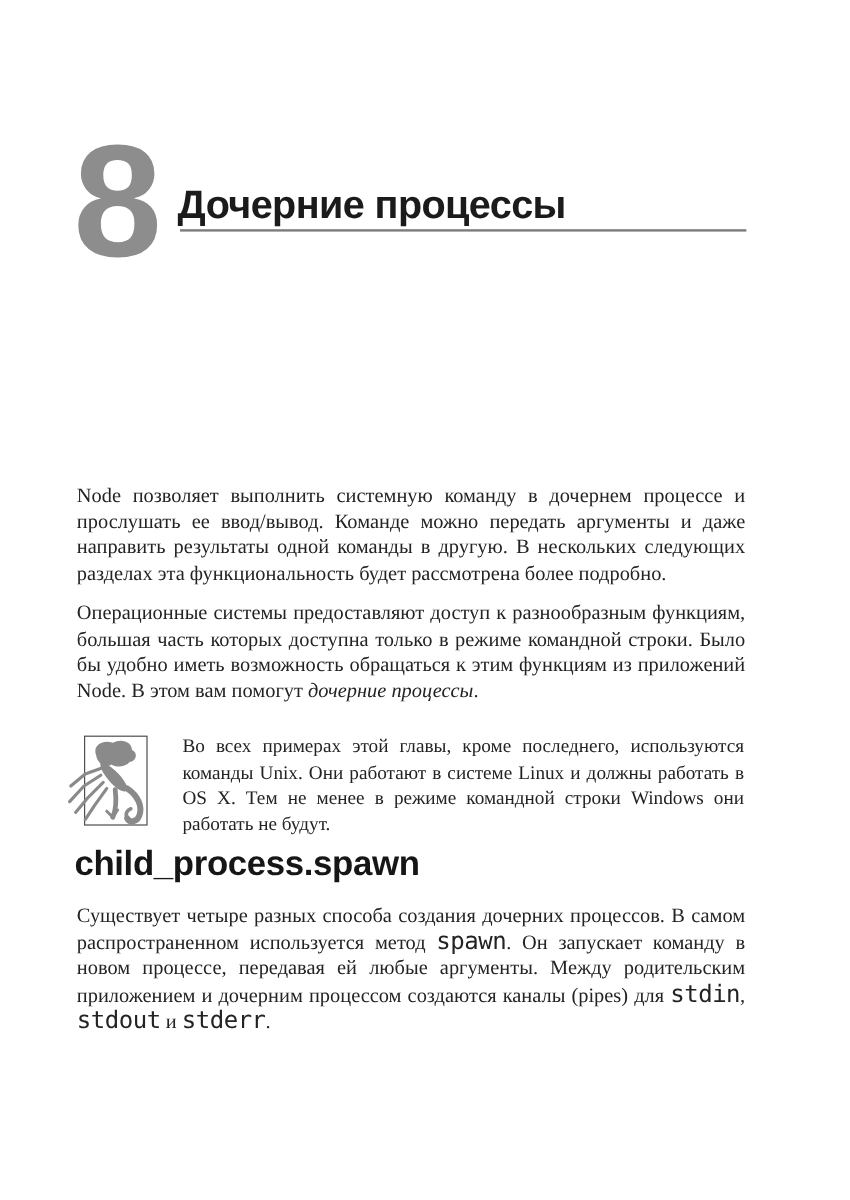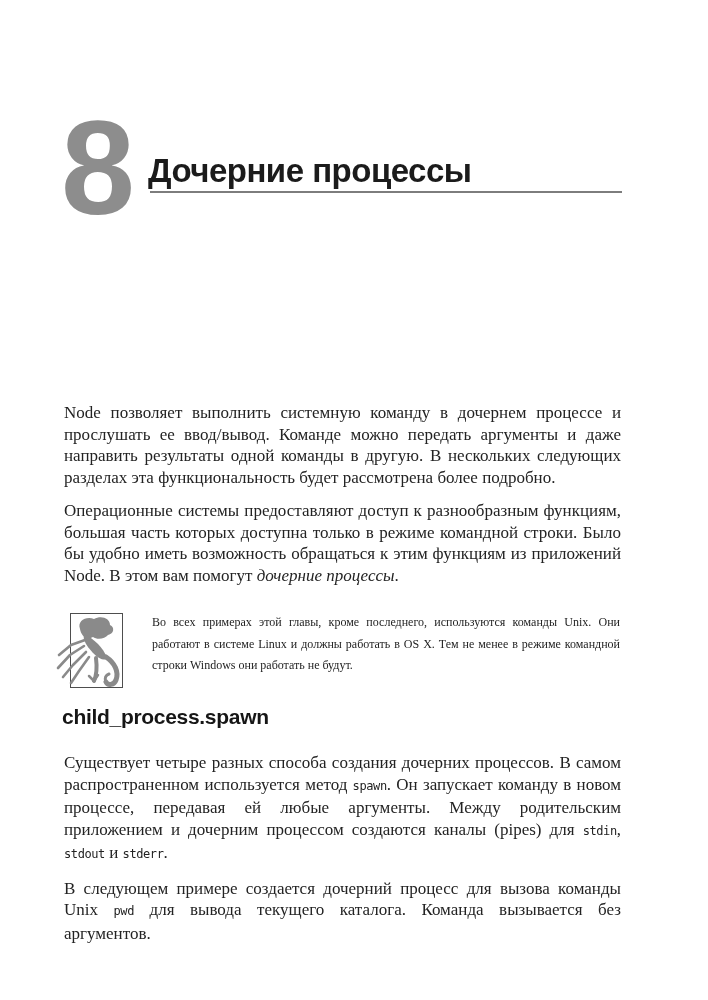--- a/index.html
+++ b/index.html
@@ -57,21 +57,21 @@
   .body-copy p {
     margin: 0 0 12px 0;
     font-size: 17px;
     line-height: 21.5px;
     text-align: justify;
   }
   .body-copy p:last-child { margin-bottom: 0; }
   em { font-style: italic; }
   code {
     font-family: "DejaVu Sans Mono", monospace;
-    font-size: 12px;
+    font-size: 20px;
     letter-spacing: -0.4px;
     color: #232323;
   }
   .note {
     position: absolute;
     left: 64px;
     top: 612px;
     width: 557px;
     display: flex;
     align-items: flex-start;
@@ -86,32 +86,32 @@
   }
   .note-icon-box svg {
     position: absolute;
     left: -14px;
     top: 0;
     overflow: visible;
   }
   .note-text {
     margin: 0 0 0 29px;
     width: 468px;
-    font-size: 12px;
+    font-size: 16px;
     line-height: 21.5px;
     text-align: justify;
   }
   .section-heading {
     position: absolute;
     left: 62px;
     top: 706px;
     margin: 0;
     font-family: "Liberation Sans", sans-serif;
     font-weight: bold;
-    font-size: 21px;
+    font-size: 29px;
     line-height: 1;
     color: #161616;
     letter-spacing: -0.3px;
     white-space: nowrap;
   }
   .section-body {
     position: absolute;
     left: 64px;
     top: 752px;
     width: 557px;
@@ -149,16 +149,15 @@
         </g>
       </svg>
     </div>
     <p class="note-text">Во всех примерах этой главы, кроме последнего, используются команды Unix. Они работают в системе Linux и должны работать в OS X. Тем не менее в режиме командной строки Windows они работать не будут.</p>
   </div>
 
   <h2 class="section-heading">child_process.spawn</h2>
 
   <div class="section-body body-copy">
     <p><span>Существует четыре разных способа создания дочерних процессов. В самом распространенном используется метод </span><code>spawn</code><span>. Он запускает команду в новом процессе, передавая ей любые аргументы. Между родительским приложением и дочерним процессом создаются каналы (pipes) для </span><code>stdin</code><span>, </span><code>stdout</code><span> и </span><code>stderr</code><span>.</span></p>
-    <p><span>В следующем примере создается дочерний процесс для вызова команды Unix </span><code>pwd</code><span> для вывода текущего каталога. Команда вызывается без аргументов.</span></p>
   </div>
 
 </div>
 
 </body></html>

